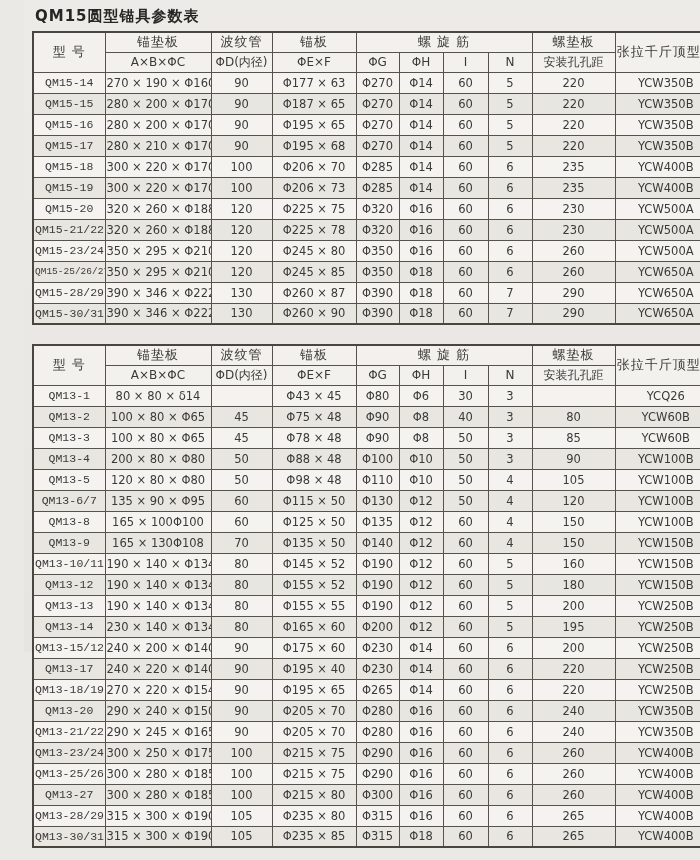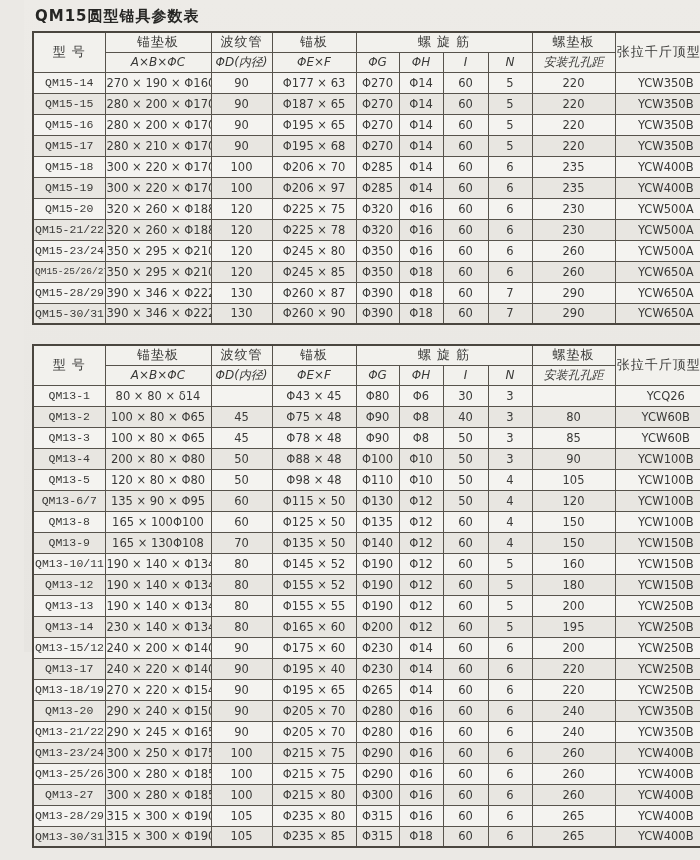--- a/index.html
+++ b/index.html
@@ -52,21 +52,20 @@
   table.ptable th{
     background:var(--header-bg);
     font-weight:normal;
     font-size:13px;
     height:20px;
     letter-spacing:1px;
   }
   table.ptable th.sub{
     font-size:12px;
     letter-spacing:0;
-    font-style:italic;
   }
   table.ptable td{
     font-size:11.5px;
     height:21px;
   }
   .t2 td{height:19px;}
   tbody tr:nth-child(even) td{background:var(--row-shaded);}
   tbody tr:nth-child(odd) td{background:var(--row-light);}
   td.model-cell{font-size:11px;font-family:Liberation Mono, monospace;}
   td.model-cell.sm{font-size:9.5px;}
@@ -181,21 +180,21 @@
             <td>Φ14</td>
             <td>60</td>
             <td>6</td>
             <td>235</td>
             <td>YCW400B</td>
           </tr>
           <tr>
             <td class="model-cell">QM15-19</td>
             <td>300 × 220 × Φ170</td>
             <td>100</td>
-            <td>Φ206 × 97</td>
+            <td>Φ206 × 73</td>
             <td>Φ285</td>
             <td>Φ14</td>
             <td>60</td>
             <td>6</td>
             <td>235</td>
             <td>YCW400B</td>
           </tr>
           <tr>
             <td class="model-cell">QM15-20</td>
             <td>320 × 260 × Φ188</td>

